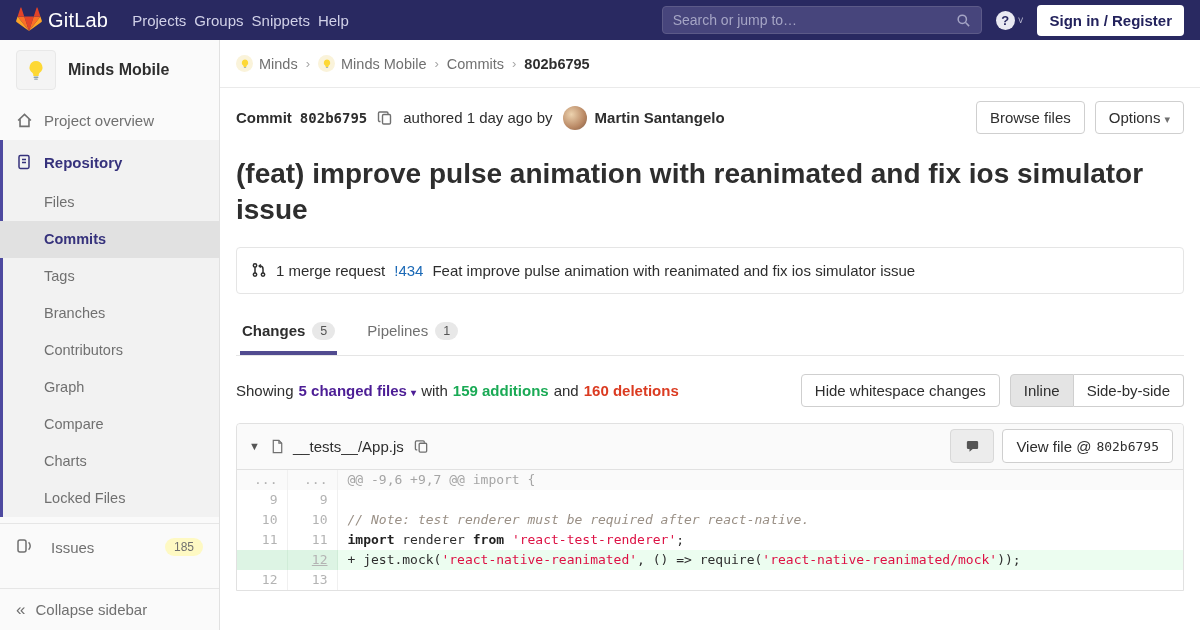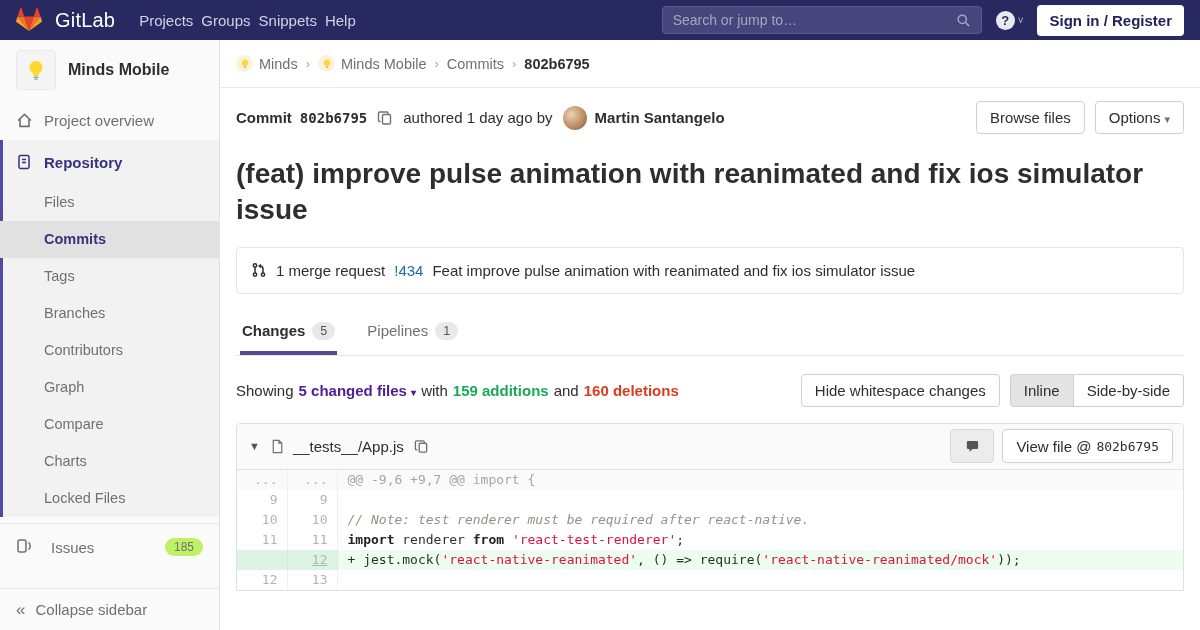--- a/index.html
+++ b/index.html
@@ -1,21 +1,21 @@
 <!DOCTYPE html>
 <html><head>
 <meta charset="utf-8">
 <style>
   * { box-sizing: border-box; margin: 0; padding: 0; }
   html,body { width:1200px; height:630px; overflow:hidden; background:#fff;
     font-family:"Liberation Sans", sans-serif; color:#2e2e2e; }
 
   
   .navbar { height:40px; background:#292961; display:flex; align-items:center; padding:0 16px; }
-  .logo { display:flex; align-items:center; gap:13px; margin-right:24px; }
+  .logo { display:flex; align-items:center; gap:6px; margin-right:24px; }
   .logo svg { width:26px; height:26px; }
   .logo-text { color:#fff; font-size:20px; letter-spacing:.2px; }
   .nav-links { display:flex; gap:8px; }
   .nav-link { color:#d1d1e8; font-size:15px; text-decoration:none; cursor:pointer; }
   .nav-right { margin-left:auto; display:flex; align-items:center; gap:14px; }
   .search-box { width:320px; height:28px; background:#47457c; border:1px solid #5c5a88;
     border-radius:4px; display:flex; align-items:center; padding:0 10px; }
   .search-box input { flex:1; background:transparent; border:none; outline:none;
     color:#e8e8f4; font-size:14px; font-family:"Liberation Sans",sans-serif; }
   .search-box input::placeholder { color:#a5a5c5; }
@@ -41,21 +41,21 @@
   .side-item .icn { width:18px; height:18px; flex-shrink:0; display:flex; align-items:center; }
   .nav-section-active { box-shadow:inset 3px 0 0 #4e4aa0; background:#f2f2f2; }
   .side-item.section-head { height:44px; }
   .side-item.active-head { color:#36327c; font-weight:bold; }
   .sub-item { display:block; padding:9px 16px 9px 44px; font-size:14.5px; color:#707070;
     cursor:pointer; line-height:19px; }
   .sub-item.current { background:#e1e1e1; color:#36327c; font-weight:bold; }
   .side-divider { border-top:1px solid #e6e6e6; margin-top:6px; }
   .issues-row { display:flex; align-items:center; gap:19px; padding:0 16px; height:46px;
     color:#707070; font-size:15px; cursor:pointer; }
-  .count-badge { margin-left:auto; background:#bef264; color:#707070; border-radius:10px;
+  .count-badge { margin-left:auto; background:#fef9c3; color:#707070; border-radius:10px;
     font-size:12px; padding:2px 9px; }
   .collapse-row { position:absolute; bottom:0; left:0; right:0; border-top:1px solid #e6e6e6;
     display:flex; align-items:center; gap:10px; padding:0 16px; height:42px; color:#707070;
     font-size:15px; cursor:pointer; background:#fafafa; }
   .collapse-icon { font-size:17px; color:#707070; }
 
   
   .main { flex:1; overflow:hidden; }
   .breadcrumb-bar { height:48px; border-bottom:1px solid #eaeaea; display:flex;
     align-items:center; padding:0 16px; gap:8px; font-size:14.5px; color:#707070; }

